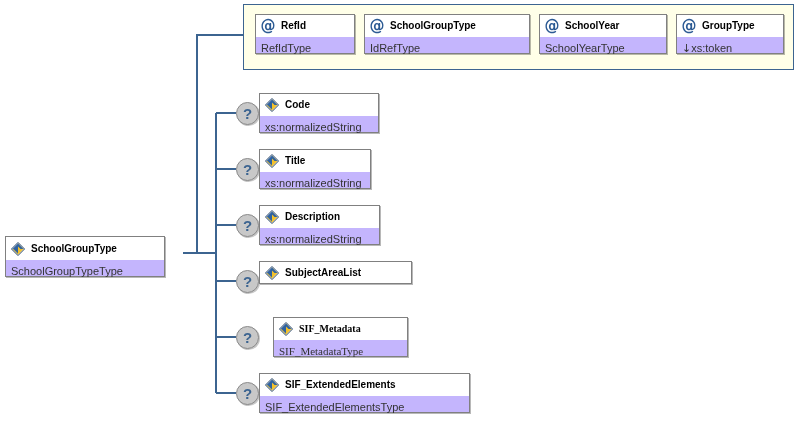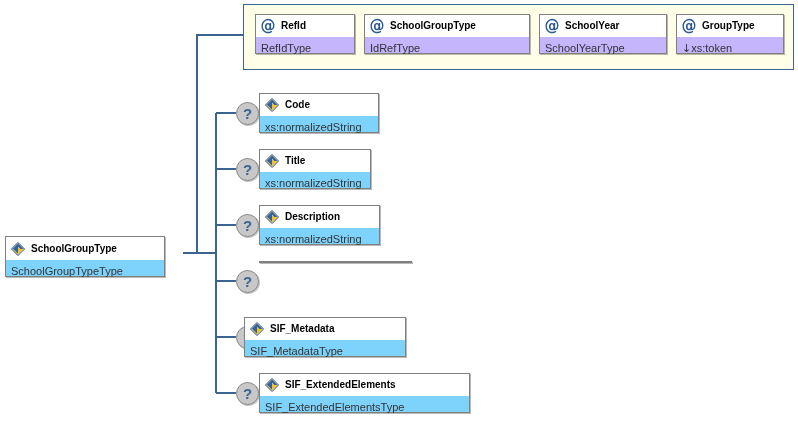--- a/index.html
+++ b/index.html
@@ -65,21 +65,21 @@
     box-sizing: border-box;
   }
   .node .type {
     font-size: 11px;
     color: #333333;
     white-space: nowrap;
     line-height: 14px;
   }
 
   
-  .node.element .type-row { background: #7dd3fc; }
+  .node.element .type-row { background: #c4b5fd; }
 
   
   #root-node {
     left: 5px;
     top: 236px;
     width: 160px;
   }
   #root-node .title-row { height: 22px; }
 
   
@@ -282,24 +282,36 @@
       </span>
       <span class="name">Description</span>
     </div>
     <div class="type-row">
       <span class="type">xs:normalizedString</span>
     </div>
   </div>
 
   <div class="opt-marker" style="left:236px; top:270px;">?</div>
   <div class="node element" style="left:259px; top:261px; width:153px;">
+    <div class="title-row">
+      <span class="icon icon-element">
+        <svg width="16" height="16" viewBox="0 0 16 16">
+          <polygon points="8,1.5 14.5,8 8,14.5 1.5,8" fill="#ffffff" stroke="#1f3f66" stroke-width="1"></polygon>
+          <polygon points="8,2.5 8,13.5 2.5,8" fill="#2f62a0"></polygon>
+          <polygon points="8,2.5 13.5,8 8,13.5" fill="#f2c12c"></polygon>
+          <polygon points="8,2.5 13.5,8 10.6,8 8,5.4" fill="#2f62a0"></polygon>
+          <polygon points="3.4,8 8,12.6 8,13.5 2.5,8" fill="#f2c12c"></polygon>
+        </svg>
+      </span>
+      <span class="name">SubjectAreaList</span>
+    </div>
   </div>
 
   <div class="opt-marker" style="left:236px; top:326px;">?</div>
-  <div class="node element" style="left:244px; top:317px; width:162px;">
+  <div class="node element" style="left:273px; top:317px; width:135px;font-family:Liberation Serif, serif;">
     <div class="title-row">
       <span class="icon icon-element">
         <svg width="16" height="16" viewBox="0 0 16 16">
           <polygon points="8,1.5 14.5,8 8,14.5 1.5,8" fill="#ffffff" stroke="#1f3f66" stroke-width="1"></polygon>
           <polygon points="8,2.5 8,13.5 2.5,8" fill="#2f62a0"></polygon>
           <polygon points="8,2.5 13.5,8 8,13.5" fill="#f2c12c"></polygon>
           <polygon points="8,2.5 13.5,8 10.6,8 8,5.4" fill="#2f62a0"></polygon>
           <polygon points="3.4,8 8,12.6 8,13.5 2.5,8" fill="#f2c12c"></polygon>
         </svg>
       </span>

